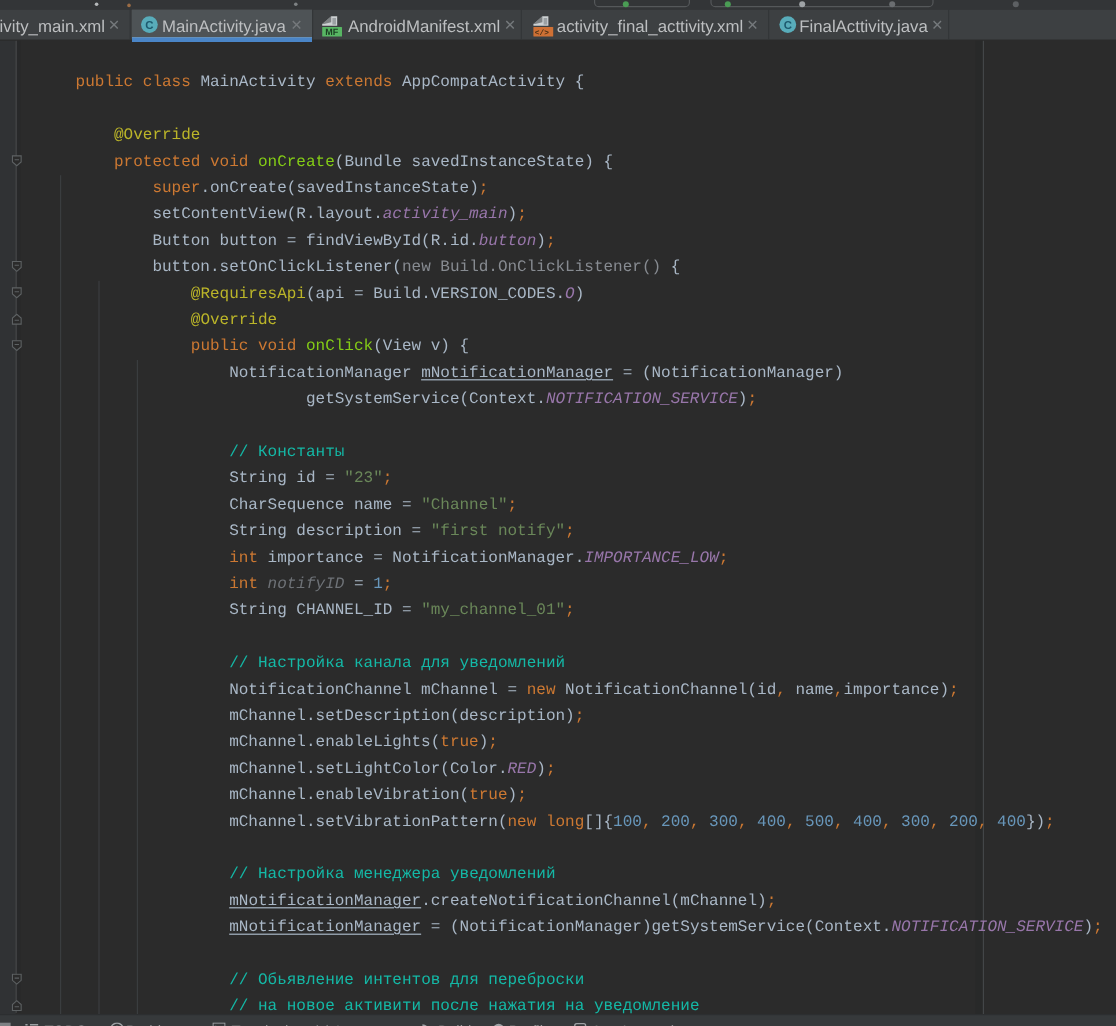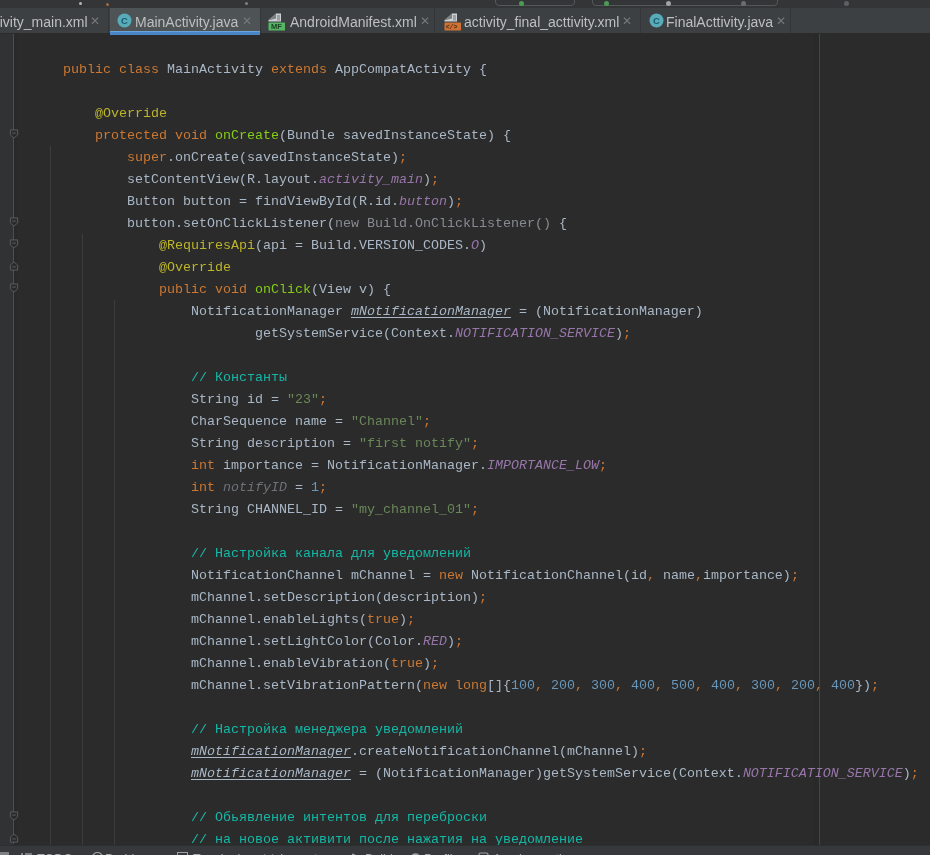--- a/index.html
+++ b/index.html
@@ -25,21 +25,21 @@
   pre.code { position:absolute; left:19px; top:59px; font-family:"Liberation Mono",monospace; font-size:13.34px; line-height:22px; color:#a9b7c6;margin-left:44px; }
   .k { color:#cc7832; }
   .s { color:#6a8759; }
   .n { color:#6897bb; }
   .c { color:#14b8a6; }
   .a { color:#bbb529; }
   .m { color:#84cc16; }
   .f { color:#9876aa; font-style:italic; }
   .g { color:#878b91; }
   .u { color:#6e7277;font-style:italic; }
-  .und { text-decoration:underline; text-underline-offset:2px;font-style:italic; }
+  .und { text-decoration:underline; text-underline-offset:2px; }
 
   .fold { position:absolute; left:9px; width:10px; height:10px; }
 
   .botbar { position:absolute; left:0; top:845px; width:930px; height:10px; background:#36393b; border-top:1px solid #2c2e30; }
   .bitem { position:absolute; top:6px; font-size:12.5px; color:#a8abad; white-space:nowrap; }
   .bicon { position:absolute; top:6px; }
 </style>
 </head>
 <body>
   <div class="topstrip">

